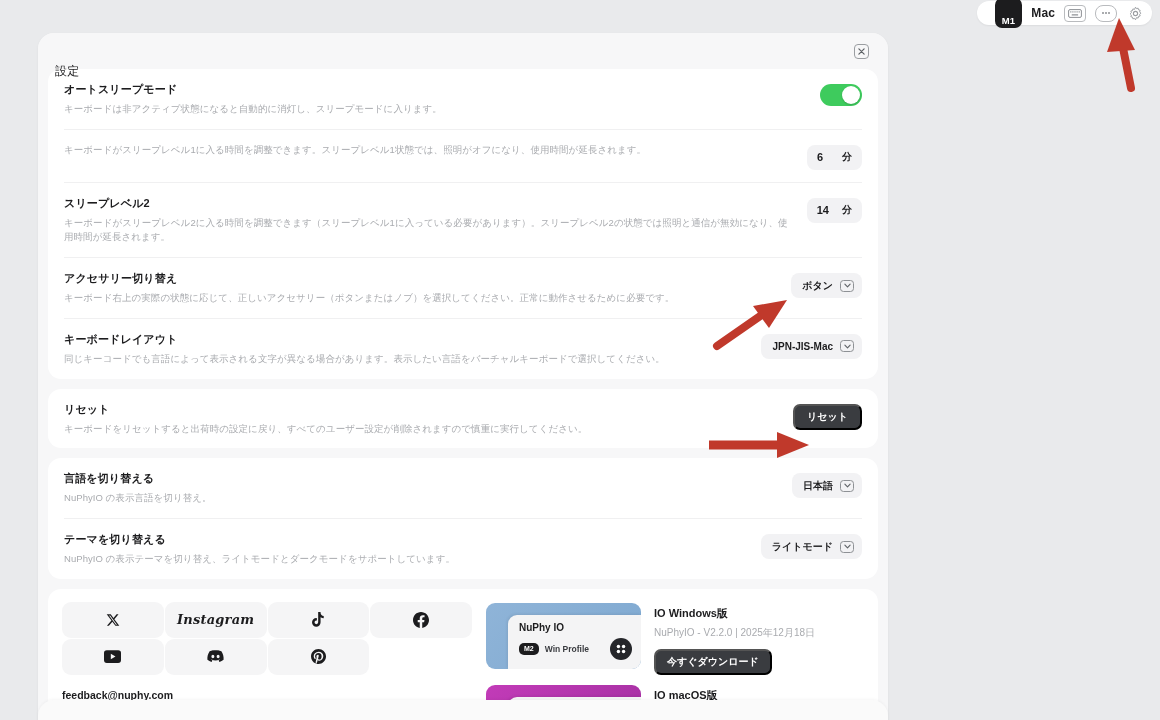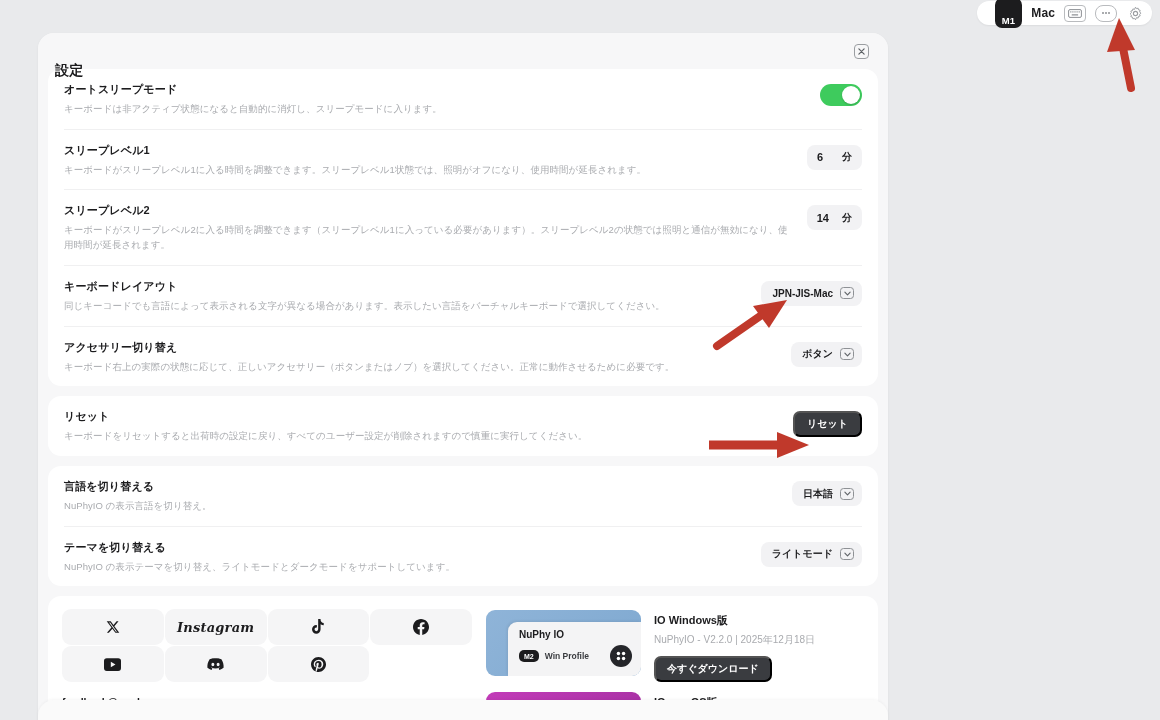--- a/index.html
+++ b/index.html
@@ -87,22 +87,22 @@
   }
   .panel-header {
     height: 36px;
     display: flex;
     align-items: center;
     justify-content: space-between;
     padding: 0 19px 0 17px;
     background: #f7f7f8;
   }
   .panel-title {
-    font-size: 14px;
-    font-weight: bold;
+    font-size: 12px;
+    font-weight: normal;
     color: #1c1c1e;
     letter-spacing: .3px;
     margin-top: 40px;
   }
   .close-btn {
     width: 15px; height: 15px;
     border: 1.4px solid #9a9da1;
     border-radius: 4px;
     display: flex; align-items: center; justify-content: center;
     color: #5f6367;
@@ -416,21 +416,20 @@
           </div>
           <div class="row-ctrl">
             <div class="toggle">
               <span class="knob"></span>
             </div>
           </div>
         </div>
 
         <div class="row">
           <div class="row-text">
-            <div class="row-title">スリープレベル1</div>
             <div class="row-desc">キーボードがスリープレベル1に入る時間を調整できます。スリープレベル1状態では、照明がオフになり、使用時間が延長されます。</div>
           </div>
           <div class="row-ctrl">
             <div class="value-pill">
               <span class="num">6</span>
               <span class="unit">分</span>
             </div>
           </div>
         </div>
 
@@ -442,43 +441,43 @@
           <div class="row-ctrl">
             <div class="value-pill">
               <span class="num">14</span>
               <span class="unit">分</span>
             </div>
           </div>
         </div>
 
         <div class="row">
           <div class="row-text">
-            <div class="row-title">キーボードレイアウト</div>
-            <div class="row-desc">同じキーコードでも言語によって表示される文字が異なる場合があります。表示したい言語をバーチャルキーボードで選択してください。</div>
+            <div class="row-title">アクセサリー切り替え</div>
+            <div class="row-desc">キーボード右上の実際の状態に応じて、正しいアクセサリー（ボタンまたはノブ）を選択してください。正常に動作させるために必要です。</div>
           </div>
           <div class="row-ctrl">
             <div class="select-pill">
-              <span class="sel-val">JPN-JIS-Mac</span>
+              <span class="sel-val">ボタン</span>
               <span class="chev">
                 <svg width="7" height="5" viewBox="0 0 8 5" fill="none">
                   <path d="M1 1l3 3 3-3" stroke="currentColor" stroke-width="1.3" stroke-linecap="round" stroke-linejoin="round"></path>
                 </svg>
               </span>
             </div>
           </div>
         </div>
 
         <div class="row">
           <div class="row-text">
-            <div class="row-title">アクセサリー切り替え</div>
-            <div class="row-desc">キーボード右上の実際の状態に応じて、正しいアクセサリー（ボタンまたはノブ）を選択してください。正常に動作させるために必要です。</div>
+            <div class="row-title">キーボードレイアウト</div>
+            <div class="row-desc">同じキーコードでも言語によって表示される文字が異なる場合があります。表示したい言語をバーチャルキーボードで選択してください。</div>
           </div>
           <div class="row-ctrl">
             <div class="select-pill">
-              <span class="sel-val">ボタン</span>
+              <span class="sel-val">JPN-JIS-Mac</span>
               <span class="chev">
                 <svg width="7" height="5" viewBox="0 0 8 5" fill="none">
                   <path d="M1 1l3 3 3-3" stroke="currentColor" stroke-width="1.3" stroke-linecap="round" stroke-linejoin="round"></path>
                 </svg>
               </span>
             </div>
           </div>
         </div>
       </div>
 

